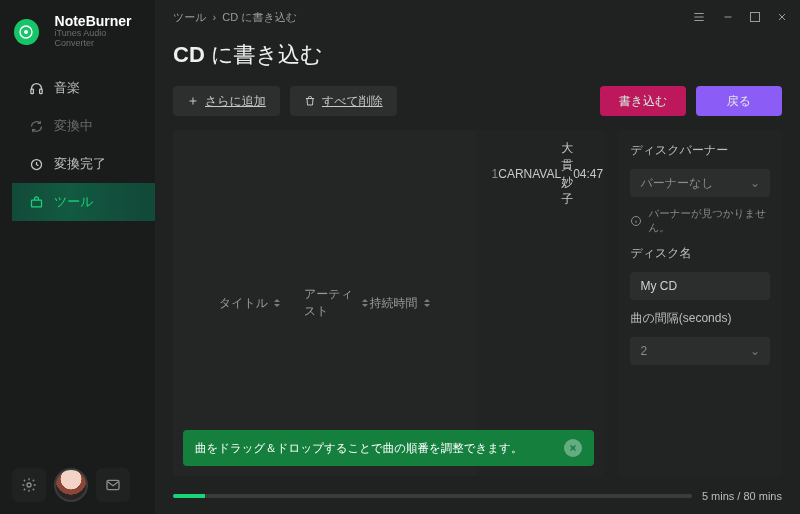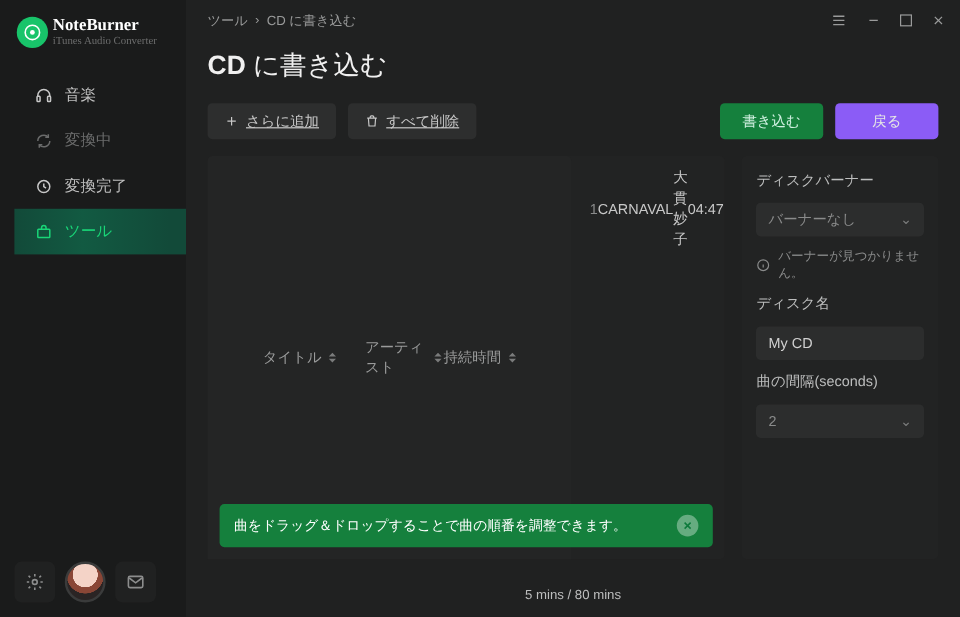--- a/index.html
+++ b/index.html
@@ -1,21 +1,21 @@
 <!DOCTYPE html>
 <html><head>
 <meta charset="utf-8">
 <style>
   * { box-sizing: border-box; margin: 0; padding: 0; }
   html, body { width: 800px; height: 514px; overflow: hidden; font-family: "Segoe UI", "Meiryo", sans-serif; }
   body { background: #202121; color: #c8c8c8; display: flex; }
 
   
   .sidebar { width: 155px; background: #1a1b1b; display: flex; flex-direction: column; }
-  .brand { display: flex; align-items: center; gap: 4px; padding: 14px 12px 10px 14px; font-family: Liberation Serif, serif; }
+  .brand { display: flex; align-items: center; gap: 16px; padding: 14px 12px 10px 14px; }
   .brand-logo { width: 26px; height: 26px; border-radius: 50%; background: #18c46a; display:flex; align-items:center; justify-content:center; }
   .brand-text { line-height: 1.1; }
   .brand-text .title { color: #fff; font-weight: 700; font-size: 14px; }
   .brand-text .sub   { color: #6c6d6d; font-size: 9px; }
 
   .navlist { margin-top: 10px; padding-left: 12px; }
   .navitem { display: flex; align-items: center; gap: 10px; padding: 10px 16px; font-size: 13px; color: #bfbfbf; cursor: pointer; }
   .navitem.dim { color: #6a6b6b; }
   .navitem.active { background: linear-gradient(90deg, #124a39, #125a42 40%, #124a39 90%); color: #19d577; }
   .navitem .ico { width: 16px; height: 16px; display:flex; align-items:center; justify-content:center; flex:0 0 16px; }
@@ -33,21 +33,21 @@
   .winctrls span { cursor:pointer; font-size: 12px; }
   .winctrls .sq { width:10px;height:10px;border:1px solid #9a9b9b; display:block; }
 
   .page-title { font-size: 22px; color:#f0f0f0; padding: 6px 18px 16px 18px; font-weight:500; }
   .page-title b { font-weight:700; }
 
   .row-actions { display:flex; gap:10px; padding: 0 18px 14px 18px; align-items:center; }
   .btn { height: 30px; border-radius:4px; display:flex; align-items:center; gap:6px; padding: 0 14px; font-size:12px; cursor:pointer; user-select:none; }
   .btn.dark { background:#2d2e2e; color:#c8c8c8;text-decoration:underline; }
   .btn.spacer { flex:1; visibility:hidden; }
-  .btn.primary { background:#15803d; color:#d0f0e1; width:86px; justify-content:center; padding:0;margin-left:44px; }
+  .btn.primary { background:#be185d; color:#d0f0e1; width:86px; justify-content:center; padding:0;margin-left:44px; }
   .btn.grey { background:#8b5cf6; color:#e5e5e5; width:86px; justify-content:center; padding:0; }
 
   
   .content { display:flex; gap:14px; padding: 0 18px; flex:1; min-height:0; }
   .tablewrap { flex:1; background:#222323; border-radius:4px; position:relative; display:flex; flex-direction:row; }
   .thead { display:flex; padding: 10px 16px; font-size:12px; color:#9a9b9b; background:#242525; border-radius:4px 4px 0 0; }
   .th, .td { display:flex; align-items:center; gap:4px; }
   .col-idx { width:30px; }
   .col-title { flex:1.3; }
   .col-artist { flex:1; }
@@ -62,21 +62,21 @@
   .hint-close { width:18px;height:18px;border-radius:50%;background:rgba(255,255,255,0.35); display:flex;align-items:center;justify-content:center; cursor:pointer; }
 
   .sidepanel { width:170px; background:#222323; border-radius:4px; padding: 12px; font-size:12px; color:#9a9b9b; display:flex; flex-direction:column; gap:10px; }
   .sp-lbl { color:#bdbebe; }
   .sp-field { background:#2c2d2d; height:28px; border-radius:4px; display:flex; align-items:center; justify-content:space-between; padding:0 10px; color:#8a8b8b; cursor:pointer; }
   .sp-field .chev { color:#7a7b7b; }
   .sp-field.input { color:#d0d0d0; }
   .warn { display:flex; align-items:center; gap:6px; font-size:10.5px; color:#8a8b8b; }
 
   
-  .pfoot { padding: 14px 18px 12px 18px; display:flex; align-items:center; gap:10px;flex-direction:column; }
+  .pfoot { padding: 14px 18px 12px 18px; display:flex; align-items:center; gap:10px; }
   .pbar { flex:1; height:4px; background:#3a3b3b; border-radius:2px; overflow:hidden; }
   .pbar > i { display:block; height:100%; background:#19d577; }
   .ptext { font-size:11px; color:#bdbebe; white-space:nowrap; }
 
   svg { display:block; }
 </style>
 </head>
 <body>
 
 <div class="sidebar">

